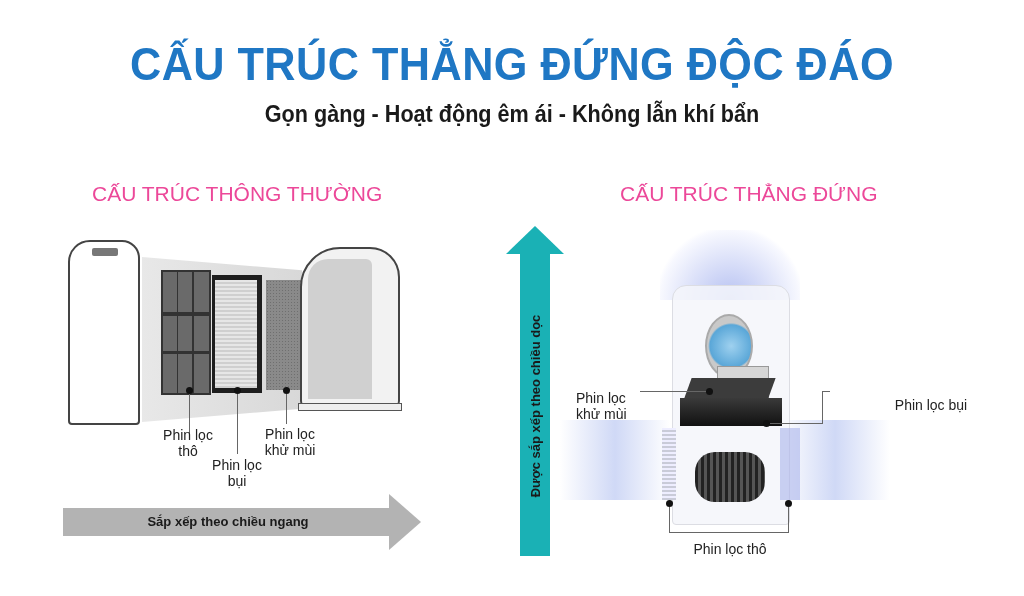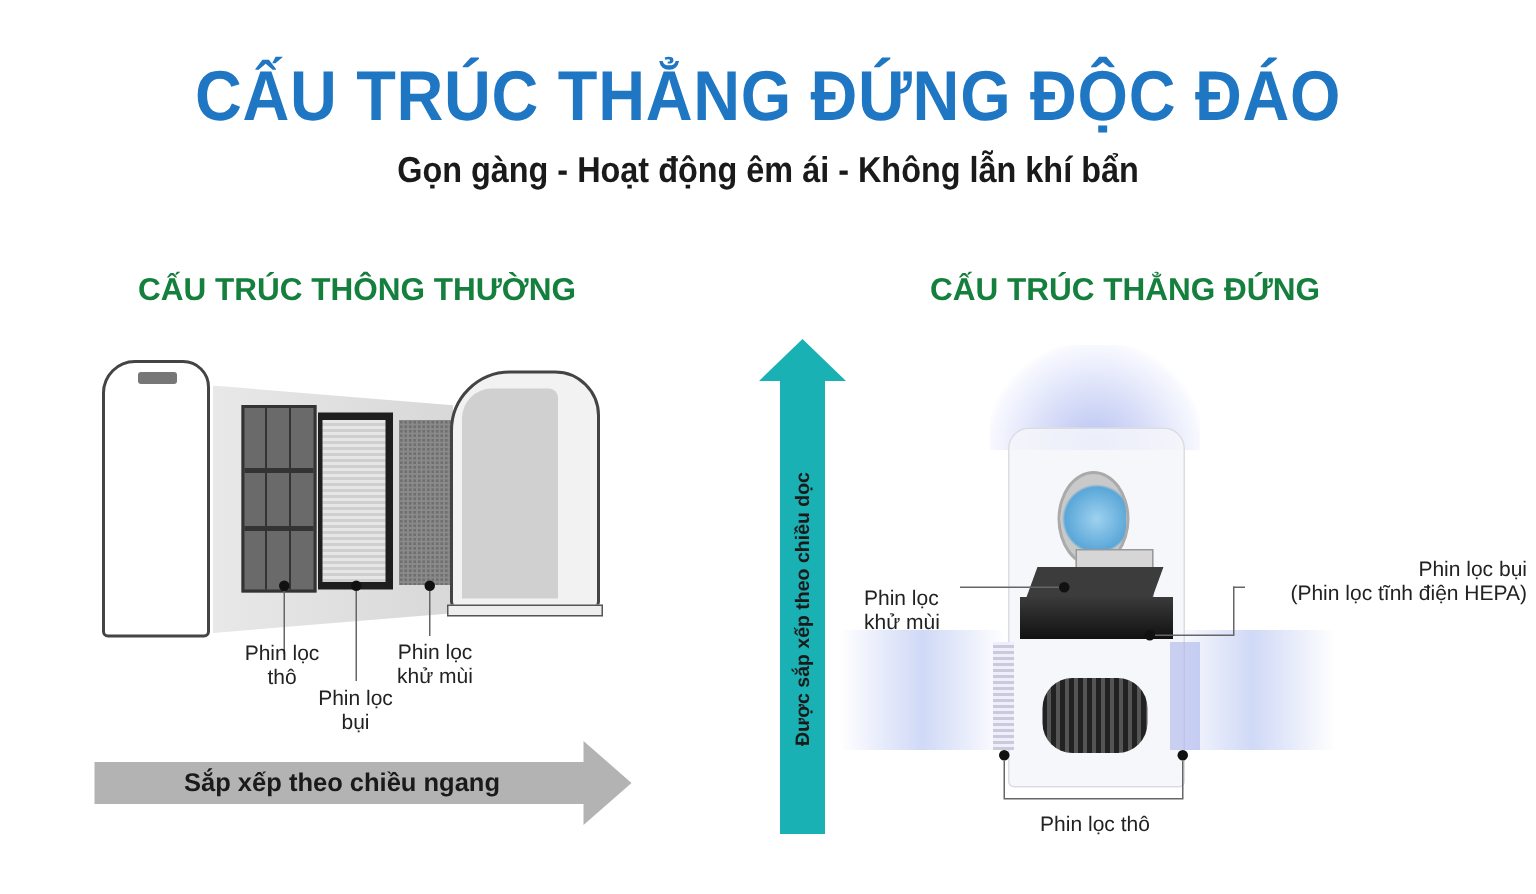--- a/index.html
+++ b/index.html
@@ -10,21 +10,21 @@
     position: absolute; left: 0; top: 36px; width: 1024px; text-align: center;
     font-size: 47px; font-weight: bold; color: #1f77c4; letter-spacing: 0.5px;
     transform: scaleX(0.92); transform-origin: center;
   }
   .subtitle {
     position: absolute; left: 0; top: 100px; width: 1024px; text-align: center;
     font-size: 24px; font-weight: bold; color: #1a1a1a;
     transform: scaleX(0.9); transform-origin: center;
   }
   .section-title {
-    position: absolute; top: 182px; font-size: 21px; font-weight: bold; color: #15803d;
+    position: absolute; top: 182px; font-size: 21px; font-weight: normal; color: #ec4899;
   }
   .section-title.left { left: 92px; }
   .section-title.right { left: 620px; }
 
   
   .left-illus { position: absolute; left: 60px; top: 225px; width: 360px; height: 200px; }
   .unit-front {
     position: absolute; left: 8px; top: 15px; width: 72px; height: 185px;
     border: 2px solid #444; border-radius: 22px 18px 4px 4px; background: #fff;
   }
@@ -72,21 +72,21 @@
   .h-arrow { position: absolute; left: 63px; top: 494px; width: 358px; height: 56px; }
   .h-arrow .body {
     position: absolute; left: 0; top: 14px; width: 330px; height: 28px; background: #b3b3b3;
   }
   .h-arrow .head {
     position: absolute; left: 326px; top: 0; width: 0; height: 0;
     border-top: 28px solid transparent; border-bottom: 28px solid transparent; border-left: 32px solid #b3b3b3;
   }
   .h-arrow .text {
     position: absolute; left: 0; top: 14px; width: 330px; height: 28px; line-height: 28px;
-    text-align: center; font-size: 17px; font-weight: bold; color: #1a1a1a;
+    text-align: center; font-size: 13px; font-weight: bold; color: #1a1a1a;
   }
 
   
   .v-arrow { position: absolute; left: 506px; top: 226px; width: 58px; height: 330px; }
   .v-arrow .head {
     position: absolute; left: 0; top: 0; width: 0; height: 0;
     border-left: 29px solid transparent; border-right: 29px solid transparent; border-bottom: 28px solid #1ab1b5;
   }
   .v-arrow .body {
     position: absolute; left: 14px; top: 27px; width: 30px; height: 303px; background: #1ab1b5;
@@ -218,17 +218,16 @@
   <div class="h-leader" style="left:222px;top:161px;width:8px;"></div>
   <div class="leader" style="left:69px;top:277px;height:25px;"></div>
   <div class="leader" style="left:188px;top:277px;height:25px;"></div>
   <div class="h-leader" style="left:69px;top:302px;width:120px;"></div>
 </div>
 
 <div class="label" style="left:576px;top:390px;width:70px;text-align:left;">
   <div>Phin lọc</div>
   <div>khử mùi</div>
 </div>
-<div class="label" style="left:828px;top:371px;width:190px;text-align:right;">
+<div class="label" style="left:828px;top:397px;width:190px;text-align:center;">
   <div style="padding-left:16px;">Phin lọc bụi</div>
-  <div>(Phin lọc tĩnh điện HEPA)</div>
 </div>
 <div class="label" style="left:680px;top:541px;width:100px;">Phin lọc thô</div>
 
 </body></html>

